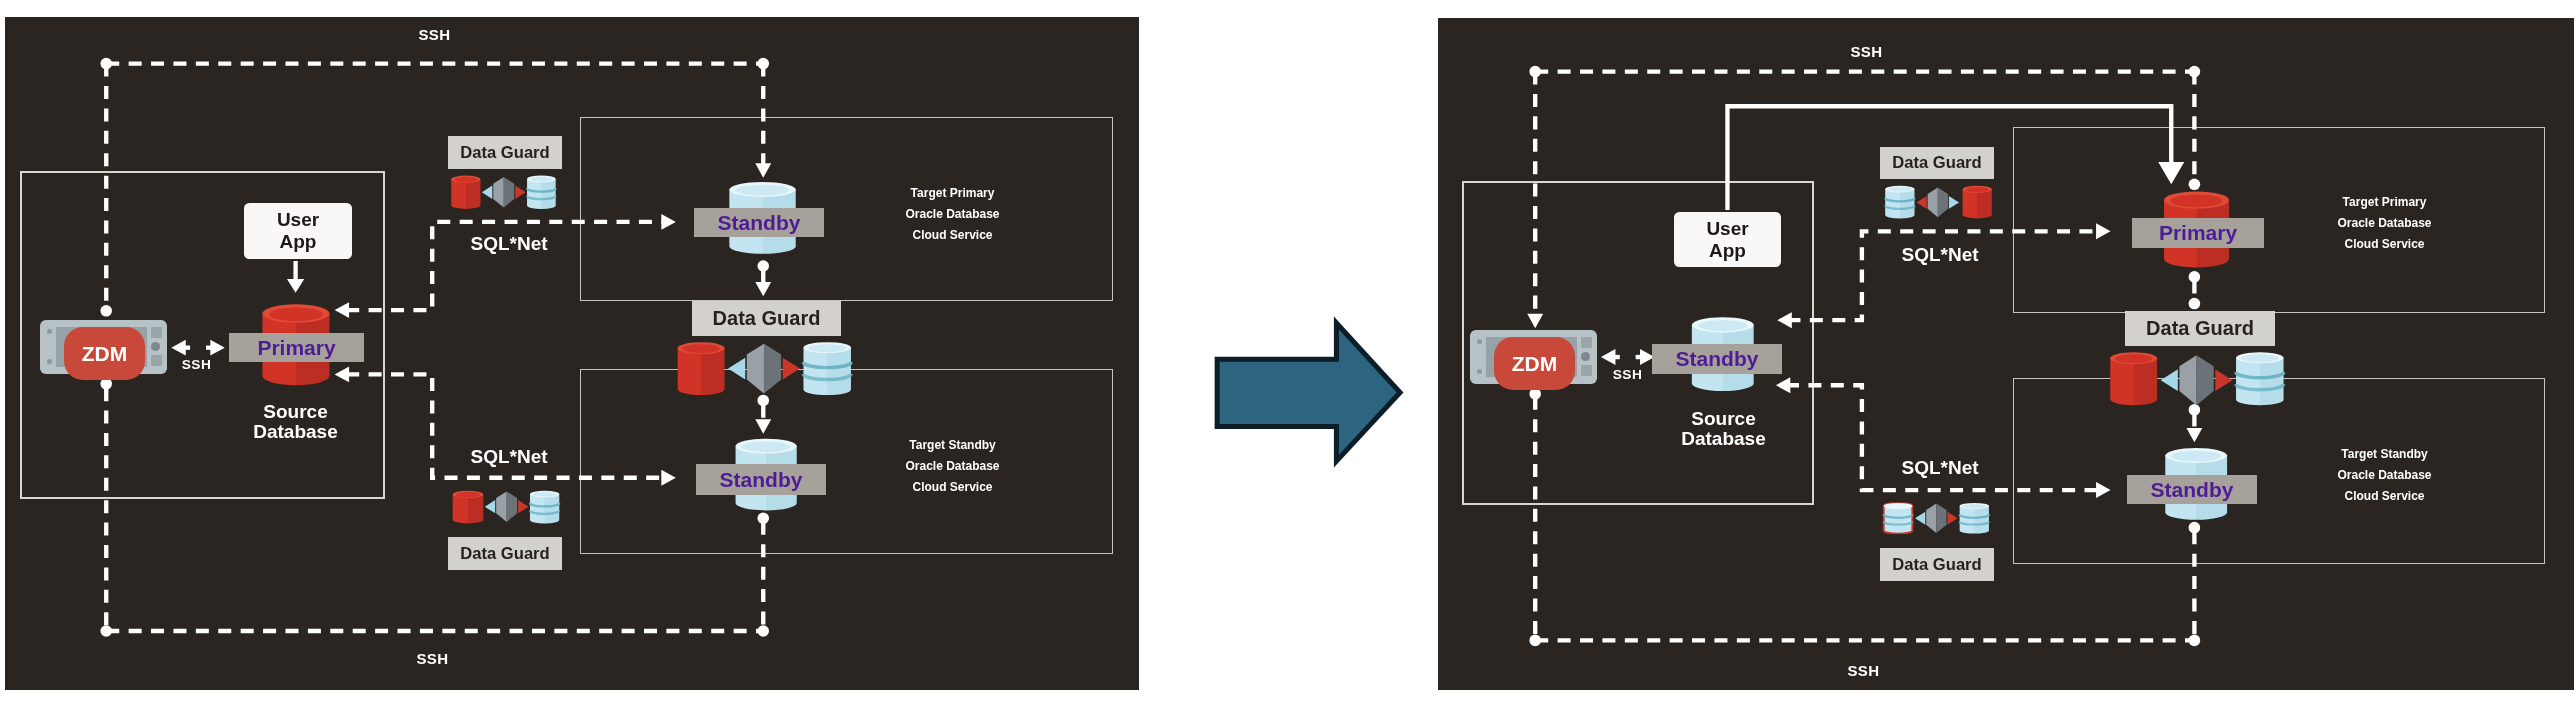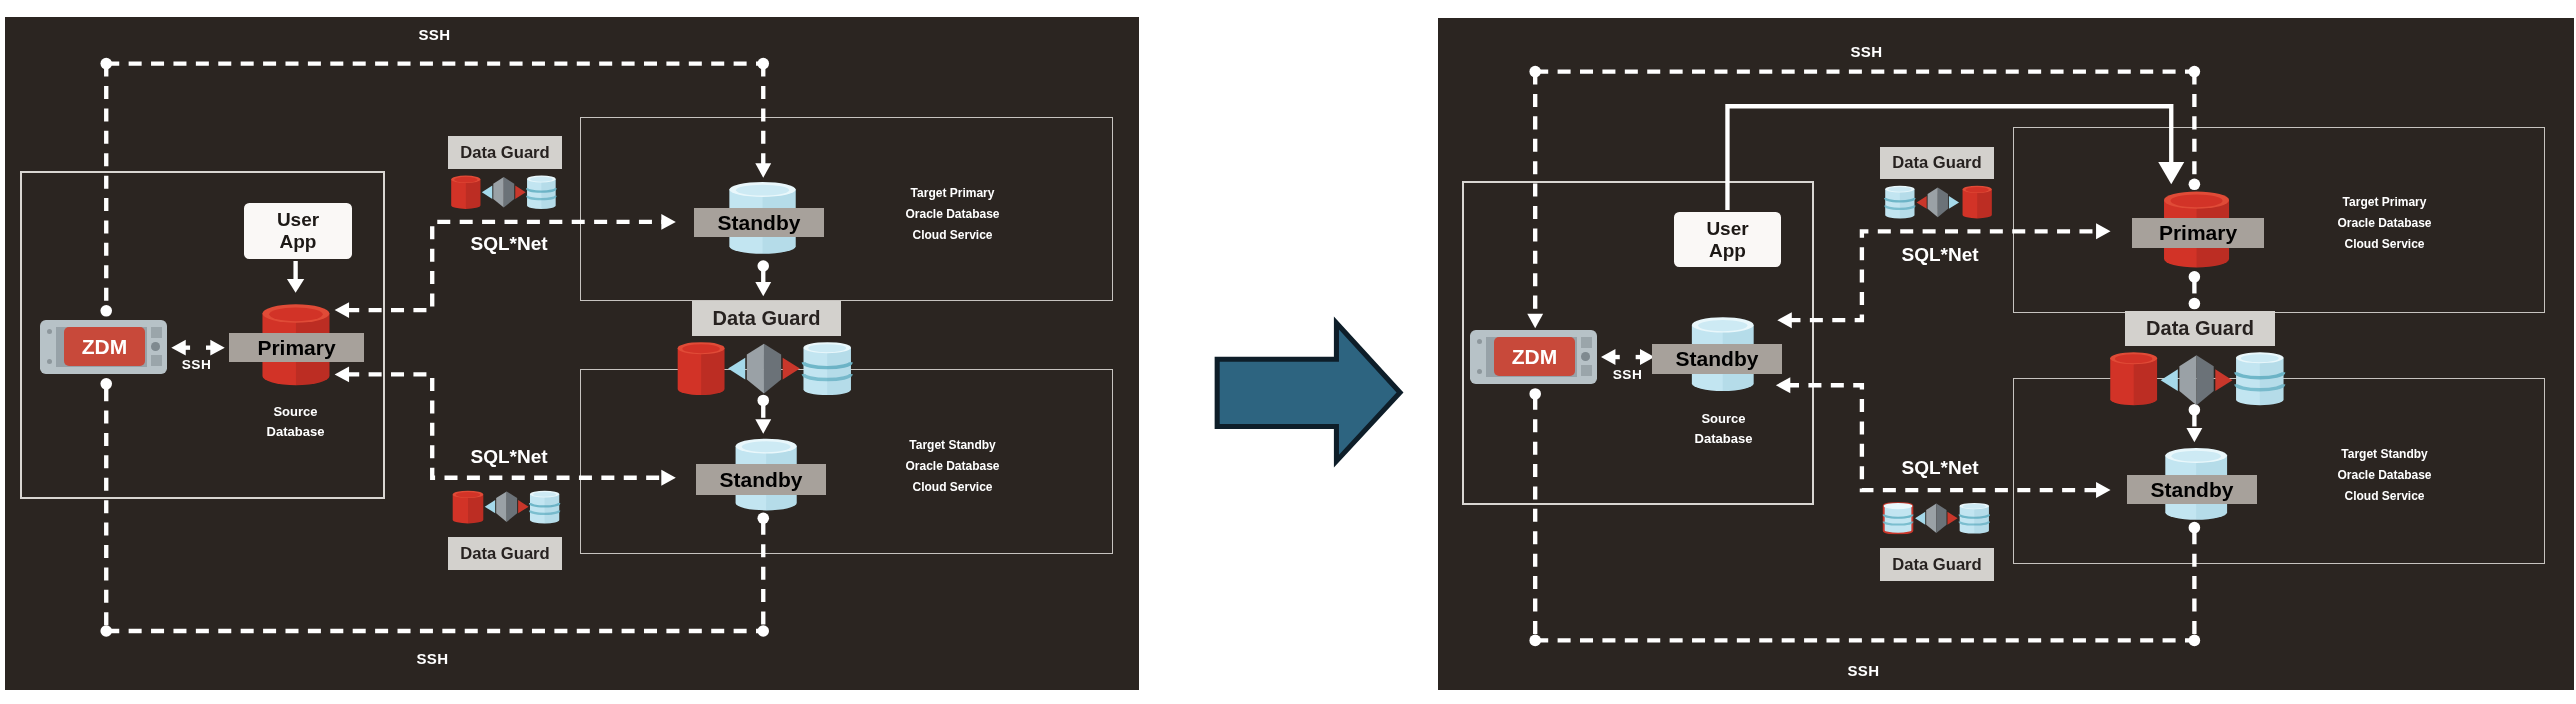--- a/index.html
+++ b/index.html
@@ -5,34 +5,34 @@
   html,body{margin:0;padding:0;background:#ffffff;}
   body{width:2576px;height:704px;position:relative;overflow:hidden;
        font-family:"Liberation Sans","DejaVu Sans",sans-serif;}
   .panel{position:absolute;background:#2b2521;}
   .box{position:absolute;border:2.2px solid #d9d6d2;}
   .box.target{border:1.4px solid #c7c4c0;}
   svg.overlay{position:absolute;left:0;top:0;z-index:5;pointer-events:none;}
   .txt{position:absolute;color:#ffffff;font-weight:bold;text-align:center;z-index:10;}
   .ssh{font-size:15px;font-weight:700;letter-spacing:0.4px;}
   .sqlnet{font-size:19px;}
-  .cap{font-size:13px;line-height:19.5px;}
+  .cap{font-size:19px;line-height:19.5px;}
   .tcap{font-size:12px;line-height:21px;}
-  .band{position:absolute;background:#a7a19b;color:#000000;font-weight:bold;
+  .band{position:absolute;background:#a7a19b;color:#4c1d95;font-weight:bold;
         font-size:21px;display:flex;align-items:center;justify-content:center;z-index:10;}
   .dg{position:absolute;background:#d3d1cd;color:#272220;font-weight:bold;
       font-size:16.6px;display:flex;align-items:center;justify-content:center;z-index:10;}
   .dg.mid{font-size:20px;}
   .userapp{position:absolute;background:#faf8f6;border:2.2px solid #2b2521;border-radius:7.2px;
            color:#1d1916;font-weight:bold;font-size:19px;line-height:22px;text-align:center;
            display:flex;flex-direction:column;justify-content:center;z-index:10;}
   .zdm{position:absolute;background:#b7c2c7;border-radius:5.8px;z-index:10;}
   .zdm .screen{position:absolute;left:16px;top:6.5px;width:91px;height:40px;background:#97a2a8;}
-  .zdm .zlabel{position:absolute;left:24px;top:7.2px;width:81px;height:39px;background:#c8493a;
-               border-radius:5px;color:#fff;font-weight:bold;font-size:21px;
+  .zdm .zlabel{position:absolute;left:24px;top:7.2px;width:81px;height:53px;background:#c8493a;
+               border-radius:19px;color:#fff;font-weight:bold;font-size:21px;
                display:flex;align-items:center;justify-content:center;}
   .zdm .screw{position:absolute;width:5px;height:5px;border-radius:50%;background:#8d979c;}
   .zdm .sq{position:absolute;width:11px;height:11px;background:#9aa5aa;}
   .zdm .dot{position:absolute;width:8.7px;height:8.7px;border-radius:50%;background:#7f8a90;}
 </style>
 </head>
 <body>
 
 <div class="panel" style="left:5px;top:16.6px;width:1134px;height:673px"></div>
 <div class="panel" style="left:1438px;top:18px;width:1136px;height:672px"></div>

